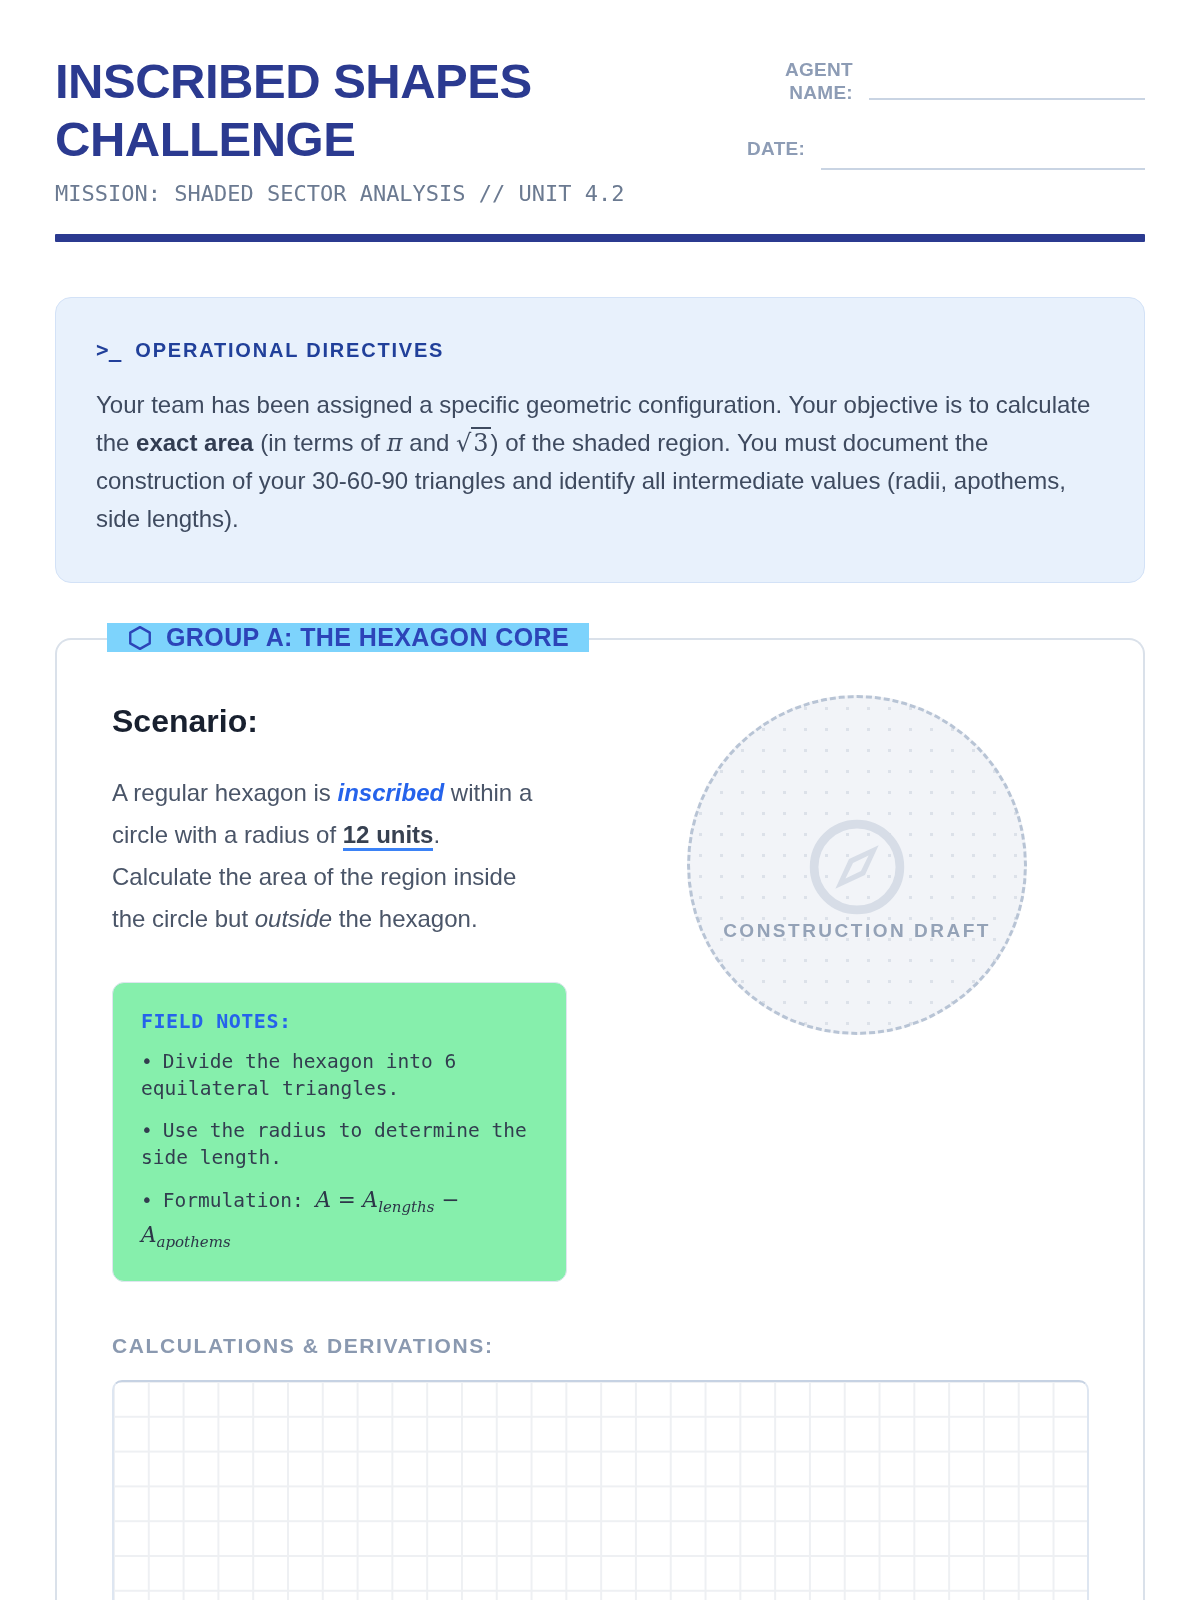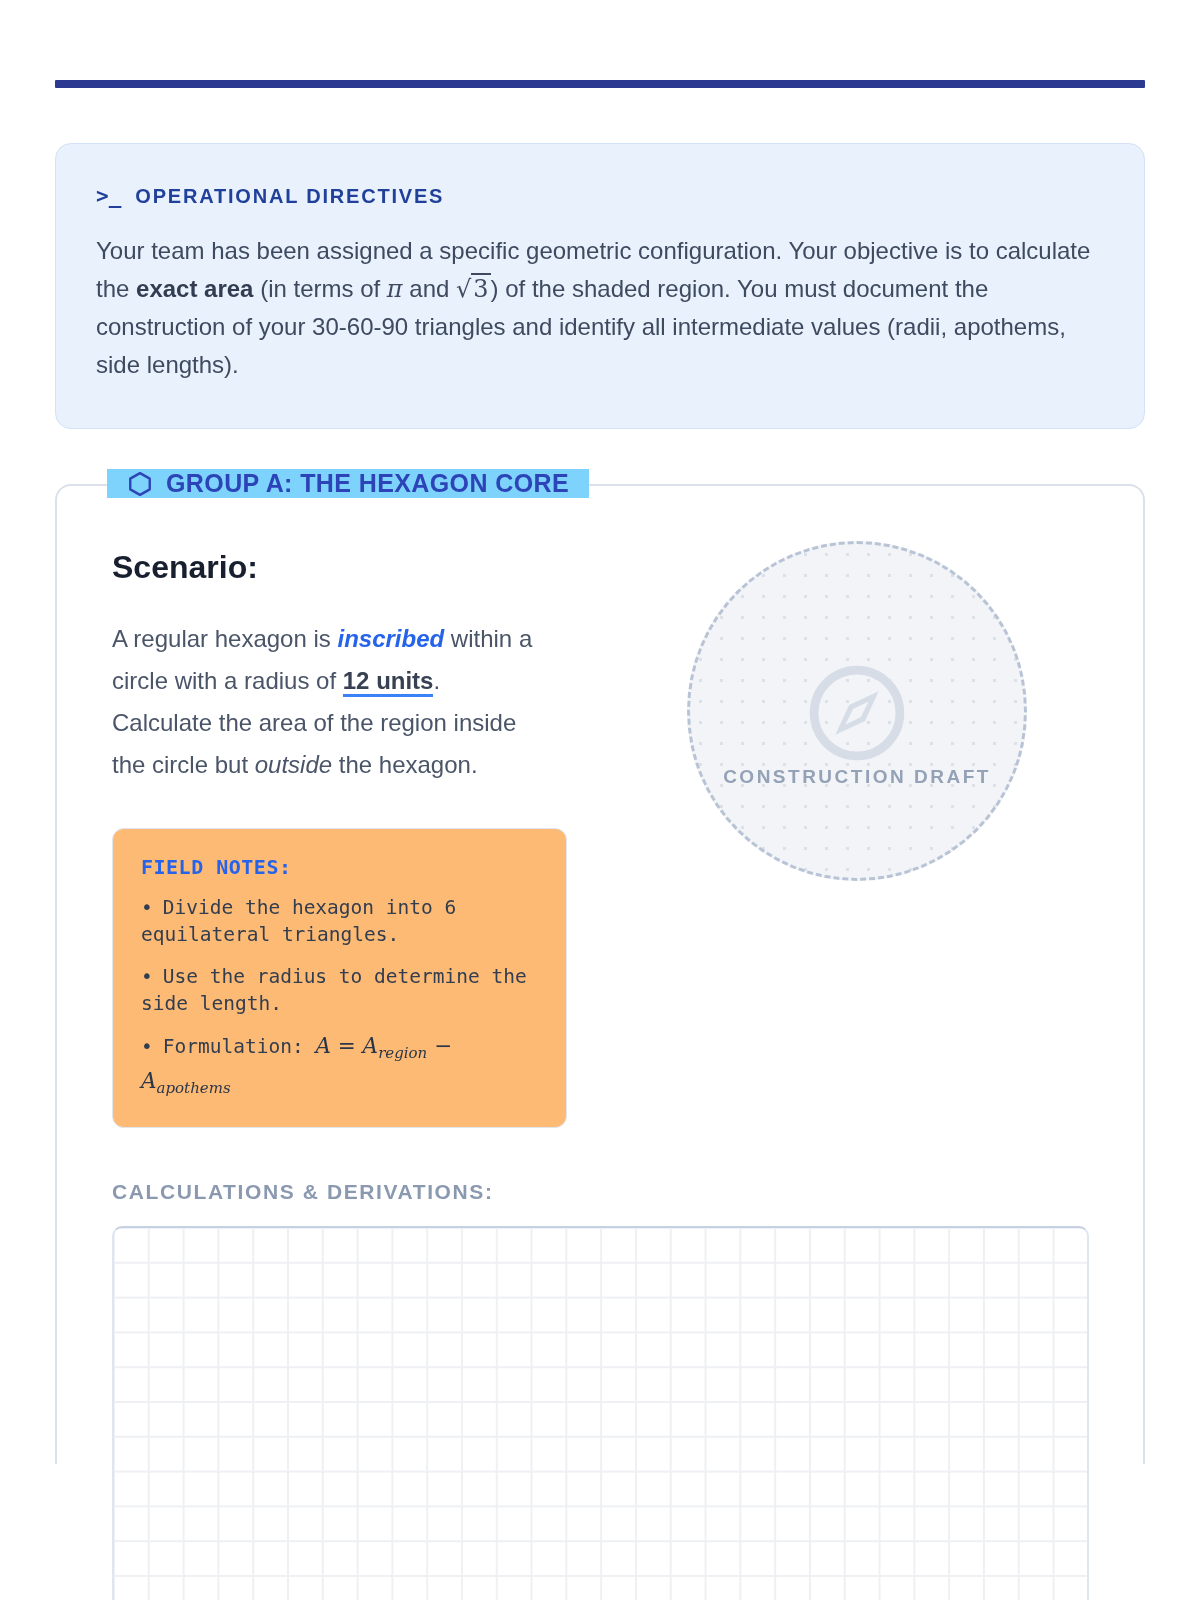--- a/index.html
+++ b/index.html
@@ -57,21 +57,21 @@
   
   .draft-circle { position:absolute; left:630px; top:55px; width:340px; height:340px;
                   border-radius:50%; border:3px dashed #b8c4d5; background-color:#f2f4f8;
                   background-image:radial-gradient(circle, #dce1e9 1.5px, transparent 1.6px);
                   background-size:21px 21px; }
   .compass { position:absolute; left:50%; top:120px; transform:translateX(-50%); }
   .draft-label { position:absolute; top:222px; width:100%; text-align:center;
                  font-size:19px; font-weight:bold; letter-spacing:2.5px; color:#94a2b7; }
 
   
-  .field-notes { margin-top:42px; width:455px; background:#fdba74; border:1.5px solid #dfe6ef;
+  .field-notes { margin-top:42px; width:455px; background:#86efac; border:1.5px solid #dfe6ef;
                  border-radius:12px; padding:26px 28px 24px 28px;
                  font-family:"DejaVu Sans Mono", monospace; }
   .fn-head { color:#2563eb; font-size:20px; font-weight:bold; letter-spacing:0.5px; }
   .note-line { margin-top:15px; font-size:19.5px; line-height:27px; color:#323d4f; }
   .note-line .bchar { margin-right:10px; }
   .formula { font-family:"DejaVu Serif", serif; font-style:italic; font-size:21.5px; color:#2c3648; }
   .formula sub { font-size:15px; }
 
   
   .calc-label { margin-top:52px; font-size:21px; font-weight:bold; letter-spacing:1.6px;
@@ -83,21 +83,38 @@
                  linear-gradient(to right, #eef0f3 1.5px, transparent 1.5px),
                  linear-gradient(to bottom, #eef0f3 1.5px, transparent 1.5px);
                background-size:34.8px 34.8px; background-position:-1px -1px; }
 </style>
 </head>
 <body>
 
 <div class="page">
 
   <div class="header">
+    <div class="title-block">
+      <h1>
+        <span>INSCRIBED SHAPES</span>
+        <span>CHALLENGE</span>
+      </h1>
+      <div class="mission">MISSION: SHADED SECTOR ANALYSIS // UNIT 4.2</div>
+    </div>
 
+    <div class="fill-block">
+      <div class="agent-row">
+        <span class="flabel">AGENT NAME:</span>
+        <span class="fline"></span>
+      </div>
+      <div class="date-row">
+        <span class="flabel">DATE:</span>
+        <div class="fline"></div>
+      </div>
+    </div>
   </div>
 
   <div class="rule"></div>
 
   <div class="directives">
     <div class="dir-head">
       <span class="dir-prompt">&gt;_</span>
       <span class="dir-title">OPERATIONAL DIRECTIVES</span>
     </div>
     <p class="dir-body">
@@ -132,21 +149,21 @@
     <div class="field-notes">
       <div class="fn-head">FIELD NOTES:</div>
       <div class="note-line">
         <span class="bchar">•</span><span>Divide the hexagon into 6 equilateral triangles.</span>
       </div>
       <div class="note-line">
         <span class="bchar">•</span><span>Use the radius to determine the side length.</span>
       </div>
       <div class="note-line">
         <span class="bchar">•</span><span>Formulation:</span>
-        <span class="formula"><span>A</span><span> = </span><span>A</span><sub>region</sub><span> − </span><span>A</span><sub>apothems</sub></span>
+        <span class="formula"><span>A</span><span> = </span><span>A</span><sub>lengths</sub><span> − </span><span>A</span><sub>apothems</sub></span>
       </div>
     </div>
 
     <div class="calc-label">CALCULATIONS &amp; DERIVATIONS:</div>
     <div class="calc-grid"></div>
 
   </div>
 </div>
 
 </body></html>

